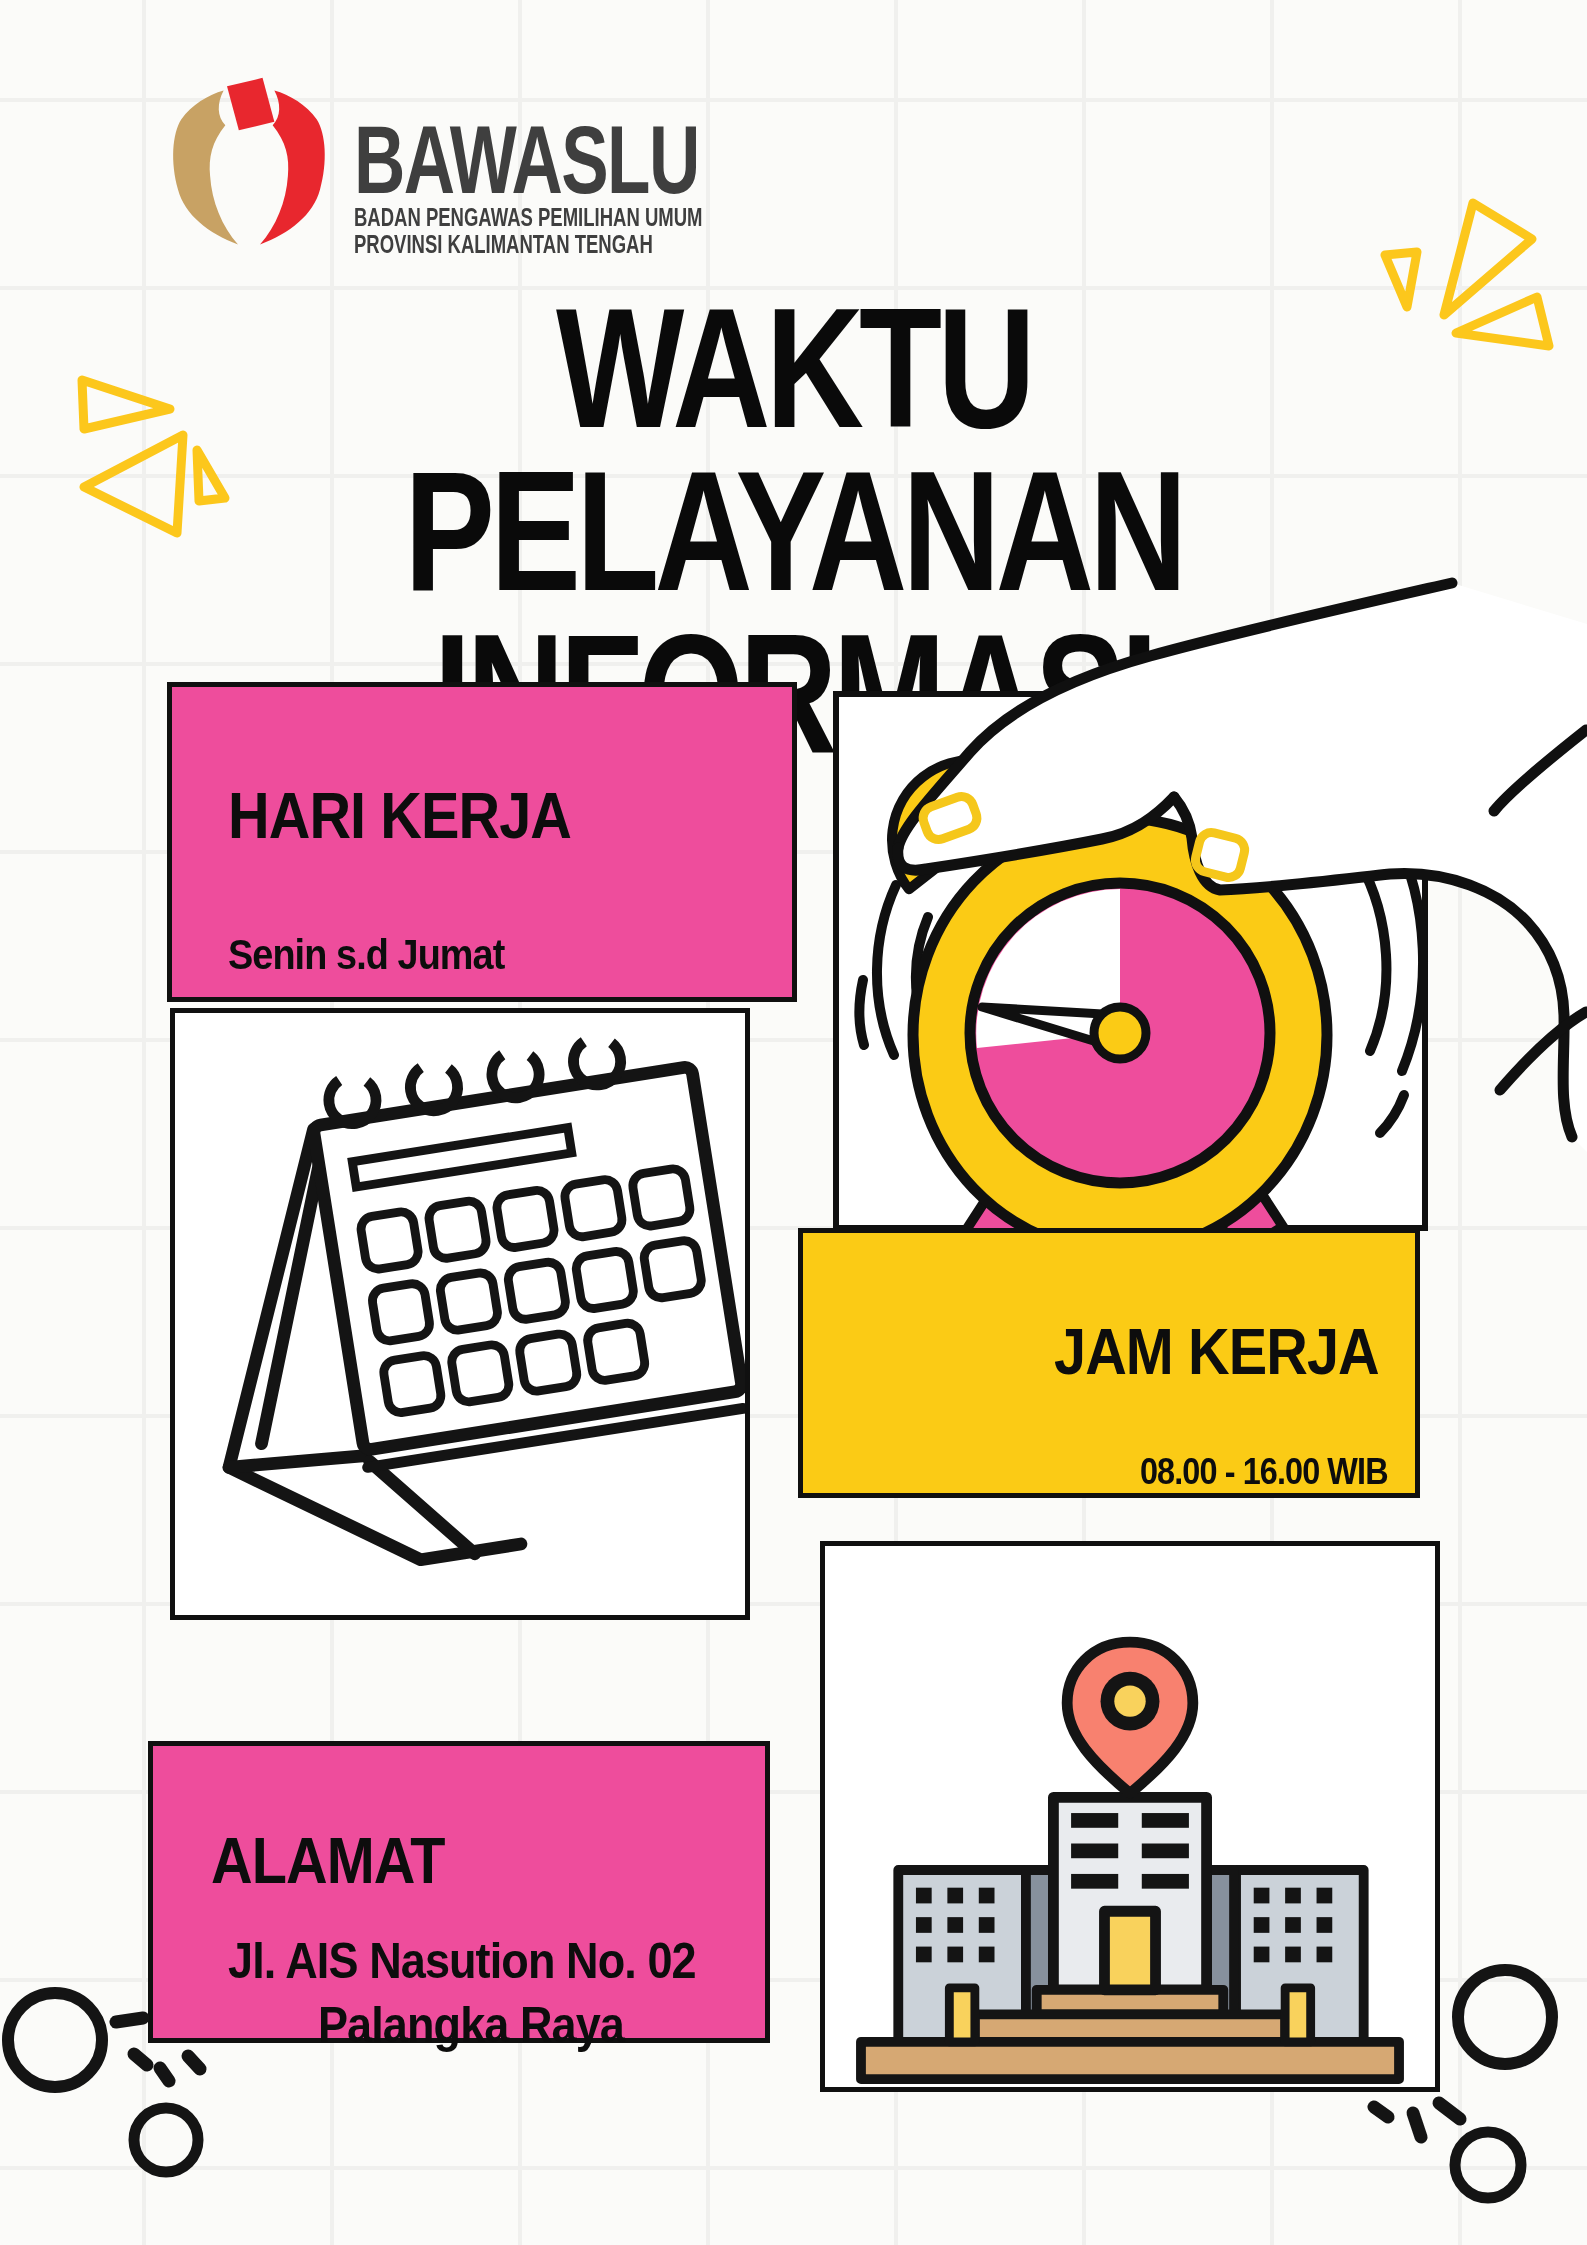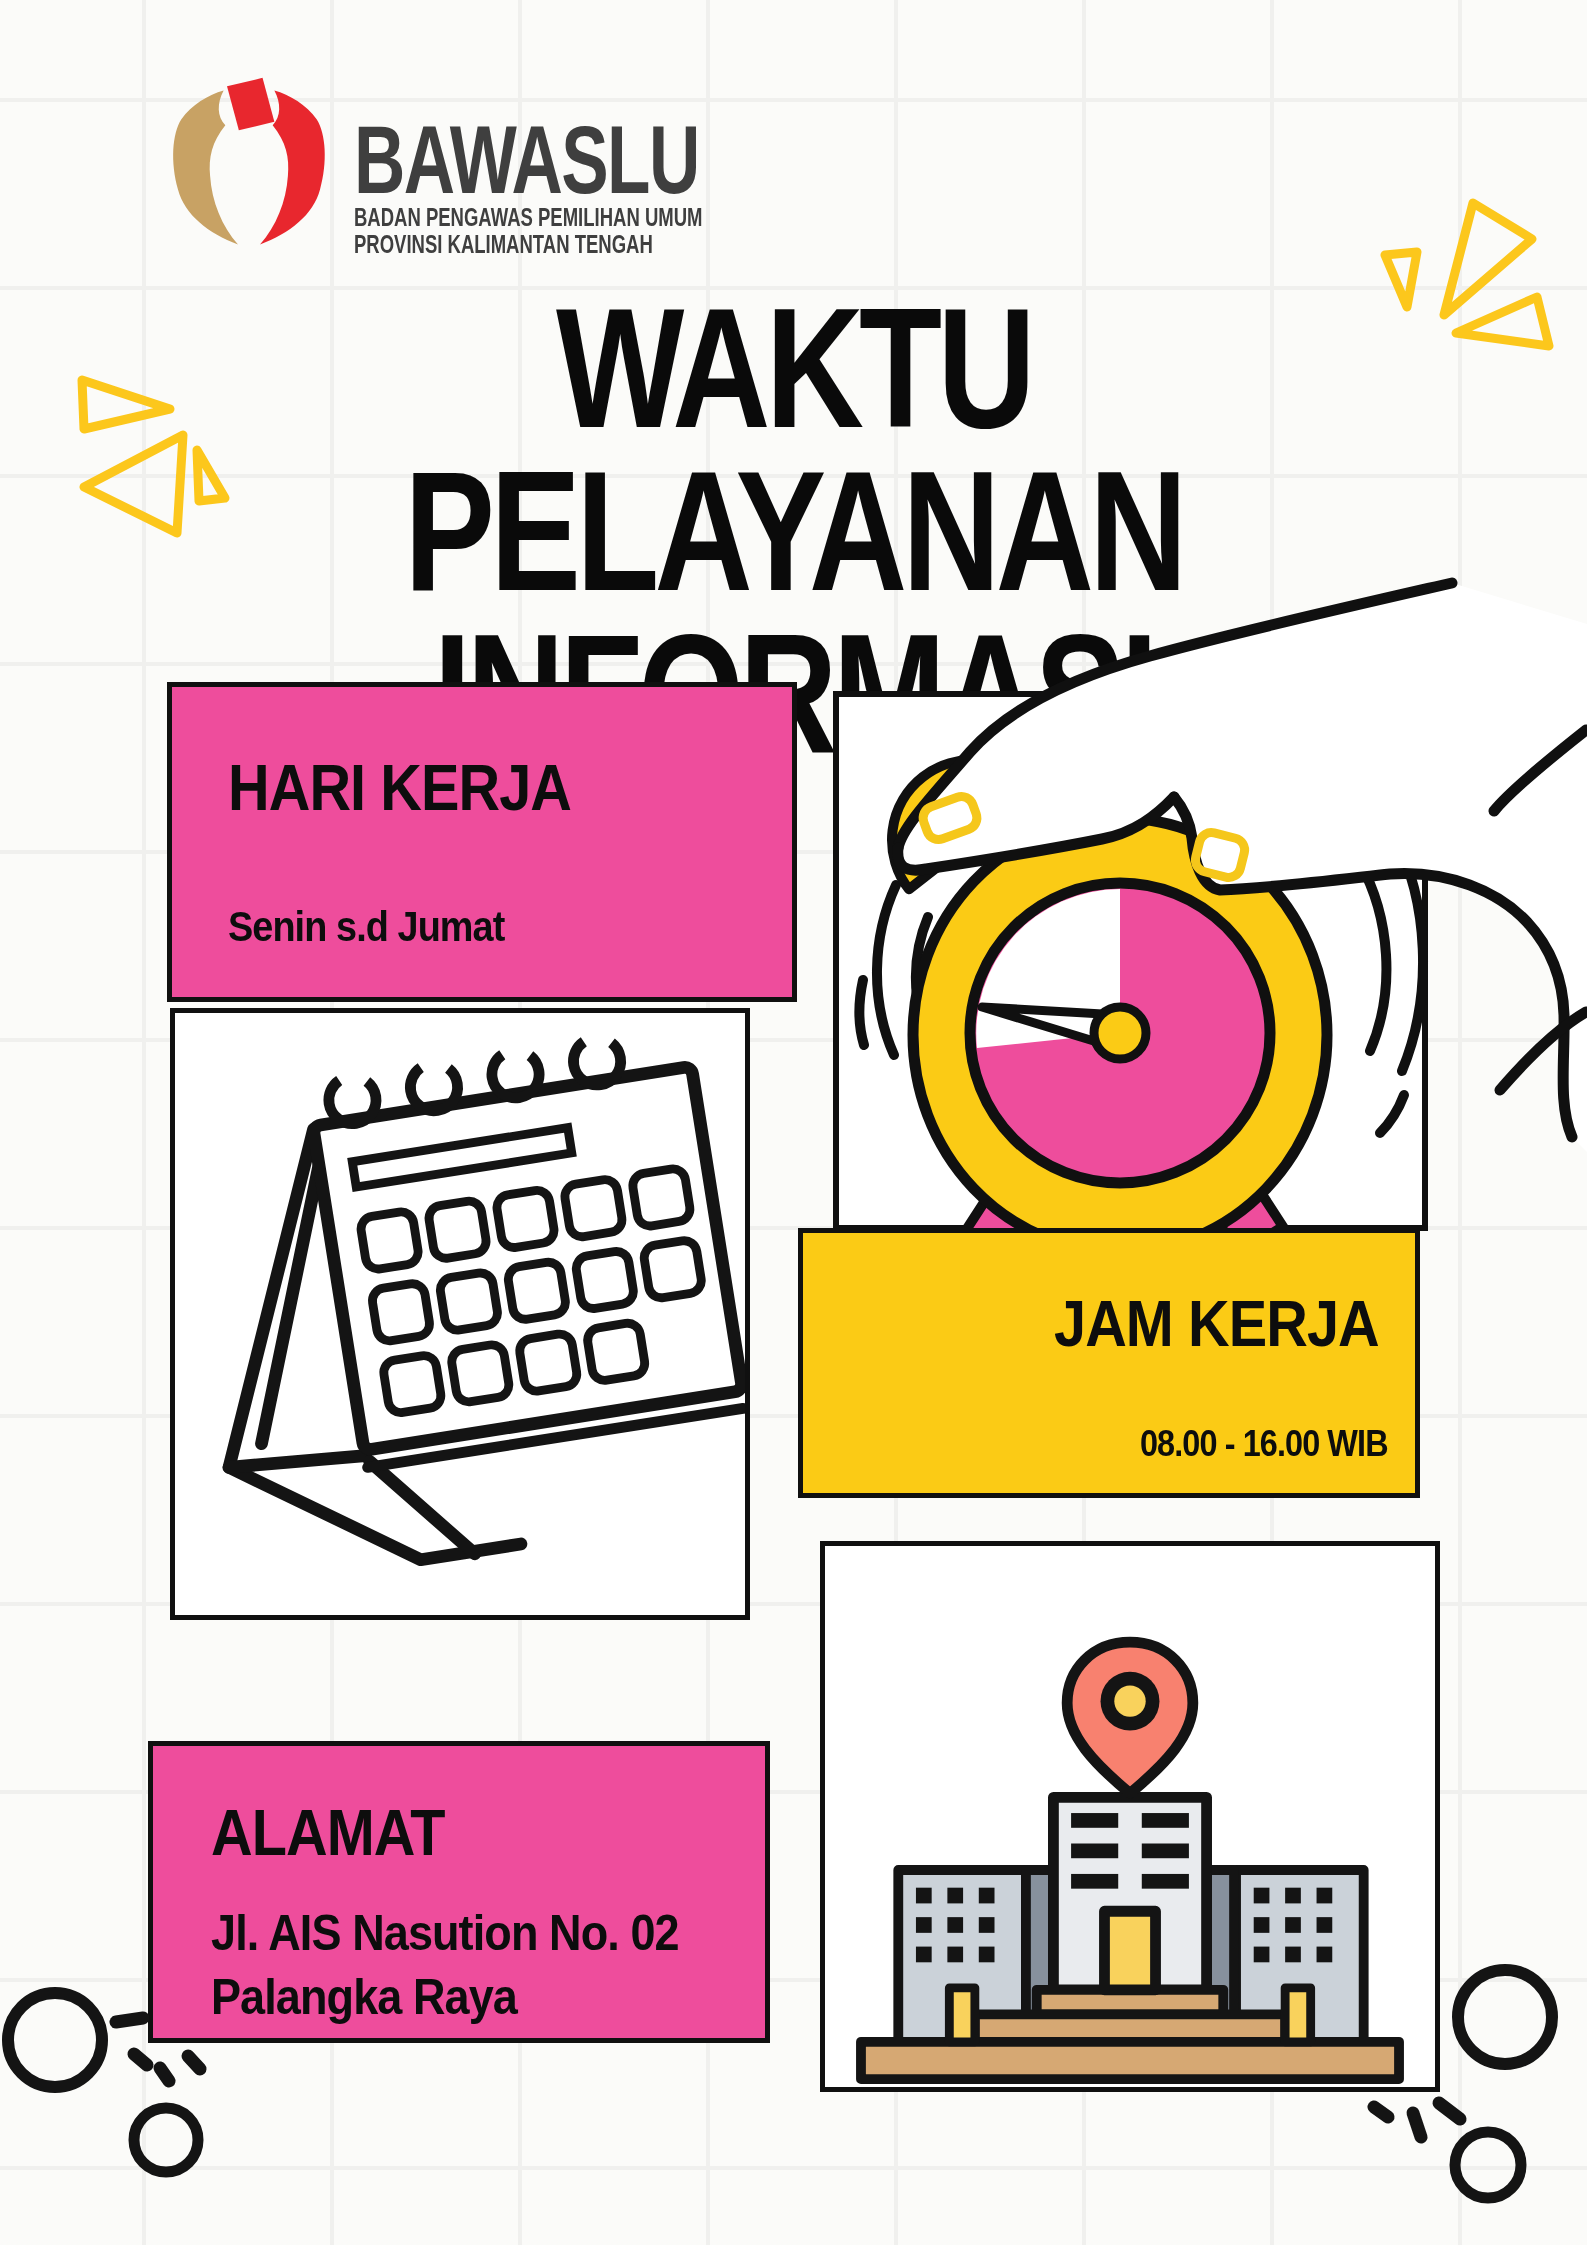--- a/index.html
+++ b/index.html
@@ -24,24 +24,24 @@
   .logo-sub{font-size:25px;font-weight:bold;line-height:1.08;color:#3f3f3f;letter-spacing:0px;}
   
   .headline{left:0;top:287px;width:1587px;text-align:center;
     font-size:170px;font-weight:bold;line-height:0.96;letter-spacing:-0.035em;
     transform:scaleX(0.8);transform-origin:center top;color:#0a0a0a;}
   
   .card{box-sizing:border-box;border:5px solid #101010;display:flex;flex-direction:column;}
   .card.pink{background:#ee4d9c;}
   .card.yellow{background:#fbcb15;text-align:right;}
   .card.white{background:#ffffff;}
-  .card-title{font-size:64px;font-weight:bold;letter-spacing:-1px;}
+  .card-title{font-size:64px;font-weight:bold;letter-spacing:-1px;margin-top:28px;}
   .card-value{font-size:42px;font-weight:bold;letter-spacing:-1px;}
   .squeeze{display:inline-block;transform:scaleX(0.9);transform-origin:left center;white-space:nowrap;}
-  .addr{line-height:1.28;}
+  .addr{line-height:1.28;text-align:center;}
   .hari{left:167px;top:682px;width:630px;height:320px;padding:64px 0 0 56px;gap:78px;}
   .jam{left:798px;top:1228px;width:622px;height:270px;padding:54px 0 0 58px;gap:62px;}
   .alamat{left:148px;top:1741px;width:622px;height:302px;padding:50px 0 0 58px;gap:31px;}
   .calbox{left:170px;top:1008px;width:580px;height:612px;}
   .bldbox{left:820px;top:1541px;width:620px;height:551px;}
   .jam .card-value{font-size:36px;}
   .alamat .card-value{font-size:50px;}
   svg{display:block;}
 </style>
 </head>

